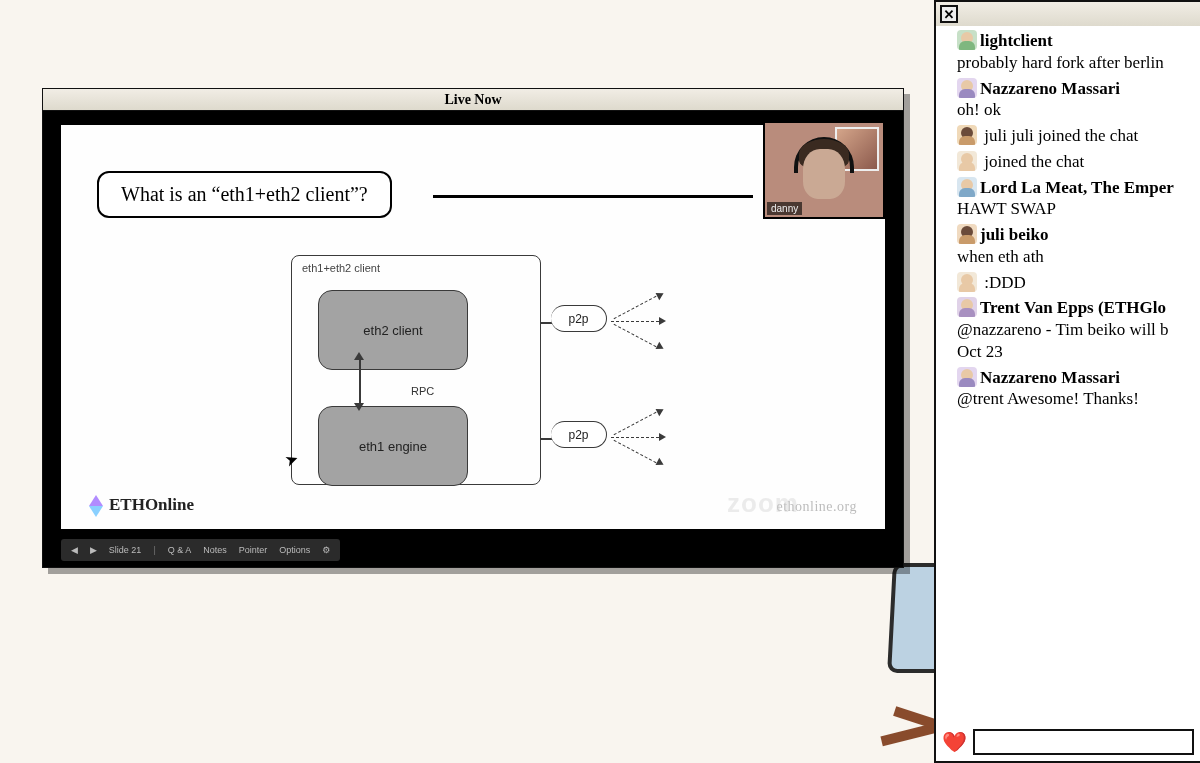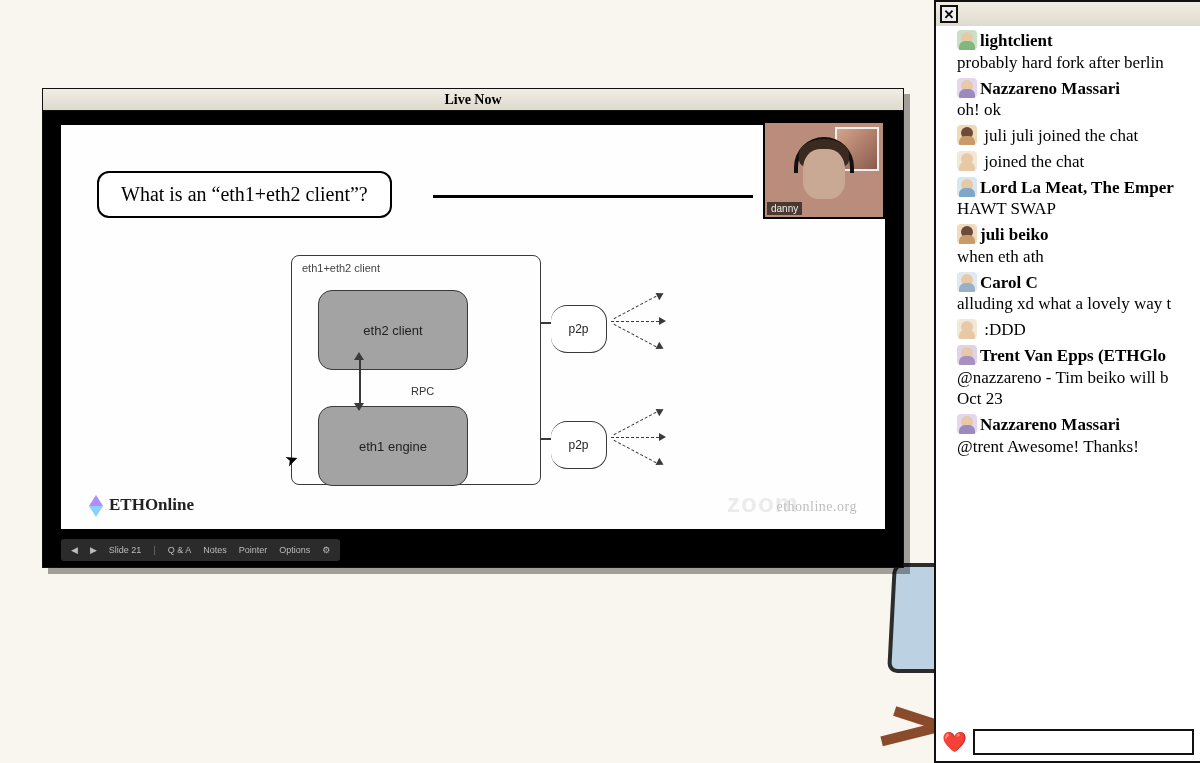--- a/index.html
+++ b/index.html
@@ -79,21 +79,21 @@
     border-radius: 14px;
     background:#a3a3a3;
     display:flex; align-items:center; justify-content:center;
     font: 13px Arial, sans-serif; color:#222;
   }
   .client-box.top { top: 34px; }
   .client-box.bot { top: 150px; }
   .p2p-box {
     position:absolute;
     left: 490px;
-    width: 56px; height: 48px;
+    width: 56px; height: 27px;
     border: 1.5px solid #3a3a3a;
     border-radius: 16px;
     border-left: none;
     background:#fff;
     display:flex; align-items:center; justify-content:center;
     font: 12px Arial, sans-serif; color:#222;
   }
   .p2p-box.top { top: 180px; }
   .p2p-box.bot { top: 296px; }
   .p2p-conn {
@@ -401,21 +401,20 @@
   <div class="chat-titlebar">
     <div class="chat-close">✕</div>
   </div>
   <div class="chat-messages" id="chat-messages">
       <div class="msg"><span class="avatar "></span><span class="who">lightclient</span><br><span>probably hard fork after berlin</span></div>
       <div class="msg"><span class="avatar v1"></span><span class="who">Nazzareno Massari</span><br><span>oh! ok</span></div>
       <div class="msg"><span class="avatar v2"></span><span> juli juli joined the chat</span></div>
       <div class="msg"><span class="avatar v4"></span><span> joined the chat</span></div>
       <div class="msg"><span class="avatar v5"></span><span class="who">Lord La Meat, The Emper</span><br><span>HAWT SWAP</span></div>
       <div class="msg"><span class="avatar v6"></span><span class="who">juli beiko</span><br><span>when eth ath</span></div>
-      <div class="msg"><span class="avatar v7"></span><span class="who">Carol C</span><br><span>alluding xd what a lovely way t</span></div>
       <div class="msg"><span class="avatar v4"></span><span> :DDD</span></div>
       <div class="msg"><span class="avatar v8"></span><span class="who">Trent Van Epps (ETHGlo</span><br><span>@nazzareno - Tim beiko will b Oct 23</span></div>
       <div class="msg"><span class="avatar v1"></span><span class="who">Nazzareno Massari</span><br><span>@trent Awesome! Thanks!</span></div>
     </div>
   <div class="chat-input-row">
     <span class="heart">❤️</span>
     <input class="chat-input" placeholder="" style="">
   </div>
 </div>
 

